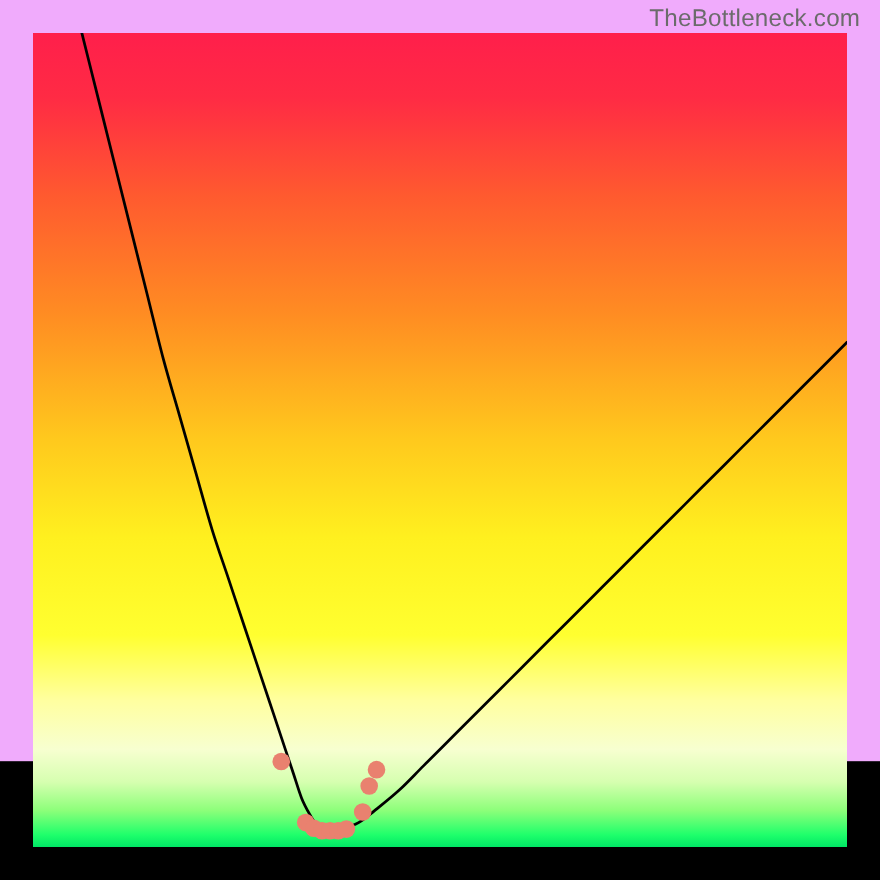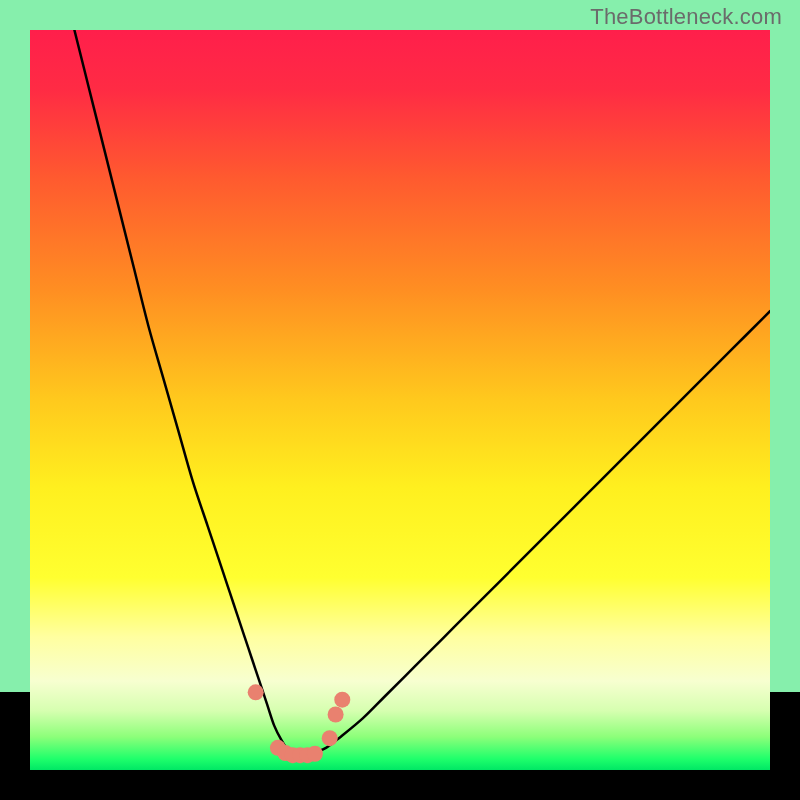--- a/index.html
+++ b/index.html
@@ -10,21 +10,21 @@
     overflow: hidden;
     background: #000;
     font-family: Arial, Helvetica, sans-serif;
   }
   .frame {
     position: absolute;
     left: 0;
     top: 0;
     width: 800px;
     height: 692px;
-    background: #86efac;
+    background: #f0abfc;
   }
   .watermark {
     position: absolute;
     top: 4px;
     right: 18px;
     color: #6b6b6b;
     font-size: 22px;
     letter-spacing: 0.2px;
     font-weight: 400;
     user-select: none;

